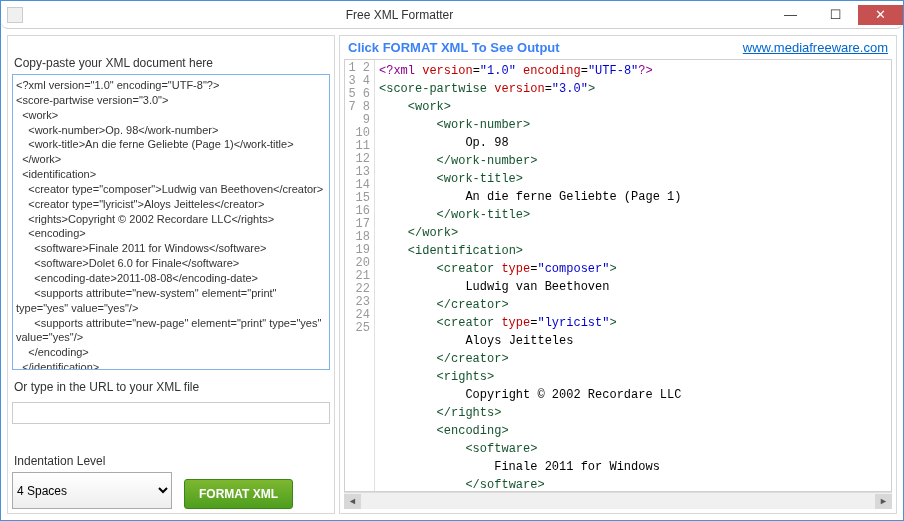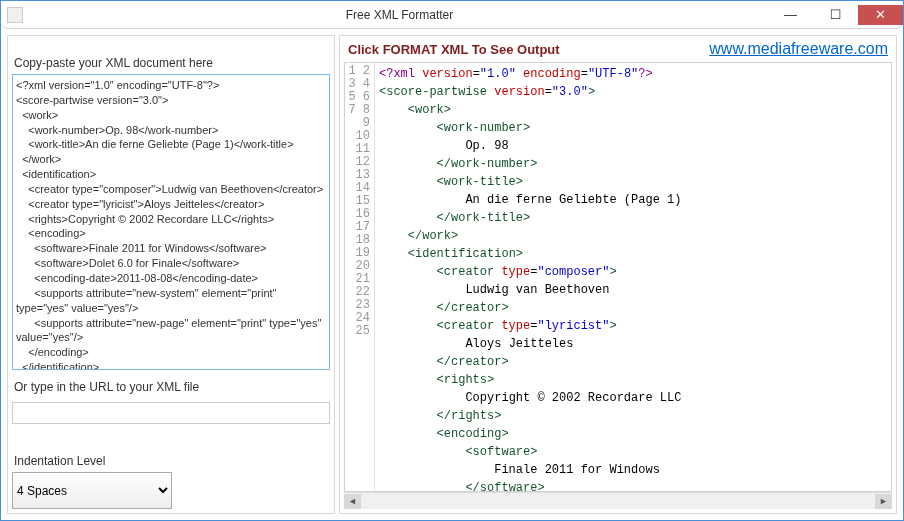--- a/index.html
+++ b/index.html
@@ -17,22 +17,22 @@
 .left-panel { width: 328px; display: flex; flex-direction: column; border: 1px solid #d8d8d8; padding: 4px; }
 .panel-label { font-size: 12px; color: #333; margin: 16px 0 4px 2px; }
 .xml-textarea { width: 100%; height: 300px; border: 1px solid #7eb4ea; font-family: Arial, sans-serif; font-size: 11px; padding: 3px; resize: none; outline: none; line-height: 1.35; color: #333; }
 .url-input { width: 100%; height: 22px; border: 1px solid #ccc; margin-top: 4px; padding: 2px 4px; font-size: 12px; }
 .bottom-controls { display: flex; align-items: flex-end; gap: 12px; margin-top: 14px; }
 .indent-group { display: flex; flex-direction: column; }
 .indent-select { width: 160px; height: 37px; border: 1px solid #aaa; font-size: 12px; background: linear-gradient(#fff,#eee); }
 .format-btn { background: linear-gradient(#7db72f,#4e9e1f); color: #fff; border: 1px solid #3b8518; border-radius: 3px; padding: 7px 14px; font-size: 12px; font-weight: bold; cursor: pointer; }
 .right-panel { flex: 1; display: flex; flex-direction: column; border: 1px solid #d8d8d8; overflow: hidden; }
 .right-header { display: flex; justify-content: space-between; align-items: center; padding: 4px 8px; }
-.right-title { font-weight: bold; font-size: 13px; color: #7f1d1d; }
-.right-link { color: #0066cc; text-decoration: underline; font-size: 16px; cursor: pointer; }
+.right-title { font-weight: bold; font-size: 13px; color: #3b82f6; }
+.right-link { color: #0066cc; text-decoration: underline; font-size: 13px; cursor: pointer; }
 .code-area-wrap { flex: 1; display: flex; overflow: hidden; margin: 0 4px 0 4px; border: 1px solid #d0d0d0; position: relative; }
 .gutter { width: 30px; background: #fff; border-right: 1px solid #e0e0e0; font-family: "Courier New", monospace; font-size: 12px; color: #999; text-align: right; padding: 2px 4px 2px 0; line-height: 13px; }
 .code-area { flex: 1; font-family: "Courier New", monospace; font-size: 12px; padding: 2px 4px; line-height: 18px; white-space: pre; overflow: hidden; }
 .tok-decl { color: #8b008b; }
 .tok-tag { color: #14532d; }
 .tok-attr { color: #c00000; }
 .tok-str { color: #0000cd; }
 .tok-text { color: #000; }
 .hscroll { height: 17px; background: #f0f0f0; border-top: 1px solid #ddd; margin: 0 4px 4px 4px; position: relative; display: flex; align-items: center; }
 .hscroll-btn { width: 17px; height: 15px; background: #d8d8d8; display: flex; align-items: center; justify-content: center; font-size: 9px; color: #555; cursor: pointer; }
@@ -76,20 +76,21 @@
   &lt;/identification&gt;</textarea>
       <div class="panel-label" style="margin-top:10px">Or type in the URL to your XML file</div>
       <input class="url-input" type="text" value="" style="">
       <div class="bottom-controls">
         <div class="indent-group">
           <div class="panel-label">Indentation Level</div>
           <select class="indent-select">
             <option>4 Spaces</option>
           </select>
         </div>
+        <button class="format-btn">FORMAT XML</button>
       </div>
     </div>
     <div class="right-panel">
       <div class="right-header">
         <div class="right-title">Click FORMAT XML To See Output</div>
         <a class="right-link">www.mediafreeware.com</a>
       </div>
       <div class="code-area-wrap">
         <div class="gutter" id="gutter">1
 2

